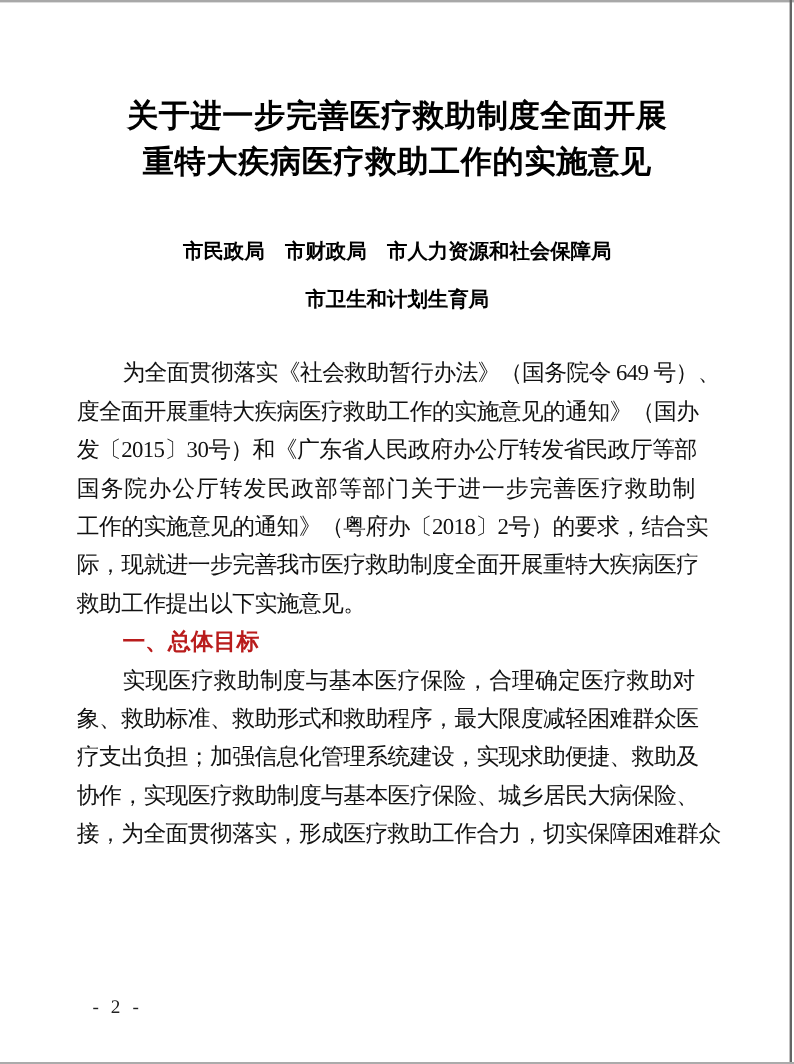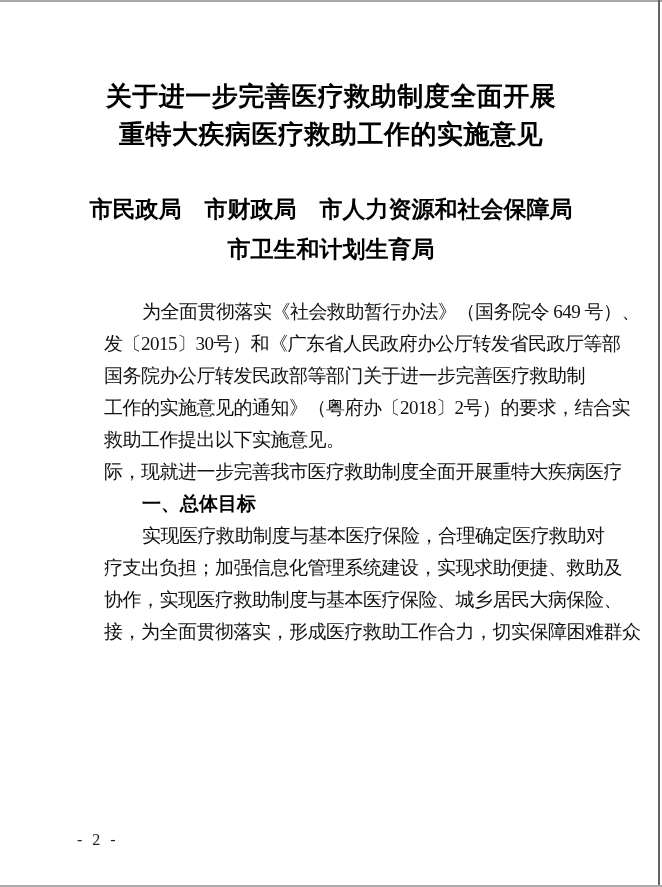--- a/index.html
+++ b/index.html
@@ -44,56 +44,55 @@
     font-weight: bold;
     line-height: 38px;
     letter-spacing: 0.5px;
     color: #000000;
   }
   .issuers {
     position: absolute;
     top: 190px; left: 0;
     width: 662px;
     text-align: center;
-    font-size: 23px;
+    font-size: 17px;
     font-weight: bold;
     line-height: 40px;
     color: #000000;
   }
   .body-block {
     position: absolute;
     top: 296px; left: 64px;
     width: 515px;
     font-size: 19px;
     letter-spacing: -0.5px;
     color: #111111;
   }
   .bline {
     height: 32px;
     line-height: 32px;
     white-space: nowrap;
     text-align: justify;
     text-justify: inter-character;
     text-align-last: justify;
     overflow: visible;
-    margin-left: 40px;
   }
   .bline.first {
     text-indent: 38px;
   }
   .bline.para-end {
     text-align-last: left;
   }
   .bline.heading {
     font-family: "Liberation Sans", sans-serif;
     font-weight: bold;
     text-align-last: left;
     text-indent: 38px;
     letter-spacing: 0;
-    color: #000000;
+    color: #b91c1c;
   }
   .page-number {
     position: absolute;
     top: 831px; left: 77px;
     font-size: 16px;
     letter-spacing: 3px;
     color: #222222;
     font-family: "Liberation Serif", serif;
   }
 </style>
@@ -110,26 +109,28 @@
     <div>重特大疾病医疗救助工作的实施意见</div>
   </h1>
 
   <div class="issuers">
     <div>市民政局　市财政局　市人力资源和社会保障局</div>
     <div>市卫生和计划生育局</div>
   </div>
 
   <div class="body-block">
     <div class="bline first">为全面贯彻落实《社会救助暂行办法》（国务院令 649 号）、</div>
+    <div class="bline">度全面开展重特大疾病医疗救助工作的实施意见的通知》（国办</div>
     <div class="bline">发〔2015〕30号）和《广东省人民政府办公厅转发省民政厅等部</div>
     <div class="bline">国务院办公厅转发民政部等部门关于进一步完善医疗救助制</div>
     <div class="bline">工作的实施意见的通知》（粤府办〔2018〕2号）的要求，结合实</div>
+    <div class="bline">际，现就进一步完善我市医疗救助制度全面开展重特大疾病医疗</div>
     <div class="bline para-end">救助工作提出以下实施意见。</div>
-    <div class="bline">际，现就进一步完善我市医疗救助制度全面开展重特大疾病医疗</div>
     <div class="bline heading">一、总体目标</div>
     <div class="bline first">实现医疗救助制度与基本医疗保险，合理确定医疗救助对</div>
+    <div class="bline">象、救助标准、救助形式和救助程序，最大限度减轻困难群众医</div>
     <div class="bline">疗支出负担；加强信息化管理系统建设，实现求助便捷、救助及</div>
     <div class="bline">协作，实现医疗救助制度与基本医疗保险、城乡居民大病保险、</div>
     <div class="bline">接，为全面贯彻落实，形成医疗救助工作合力，切实保障困难群众</div>
   </div>
 
   <div class="page-number">- 2 -</div>
 </div>
 
 </body></html>

